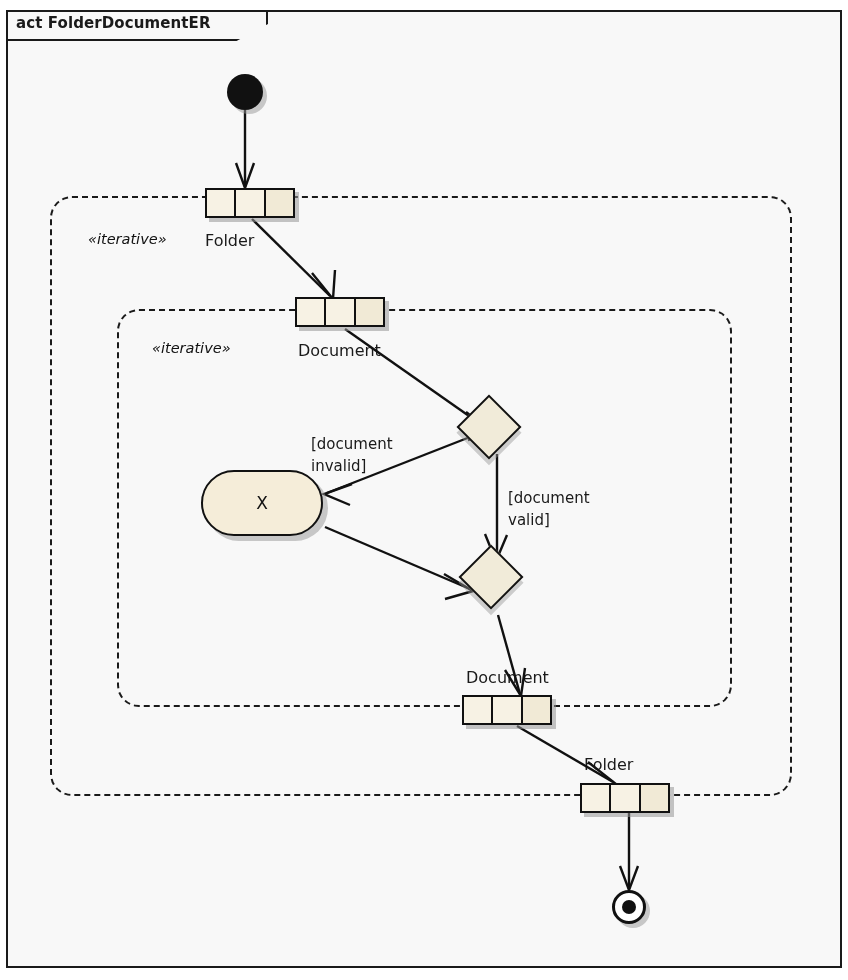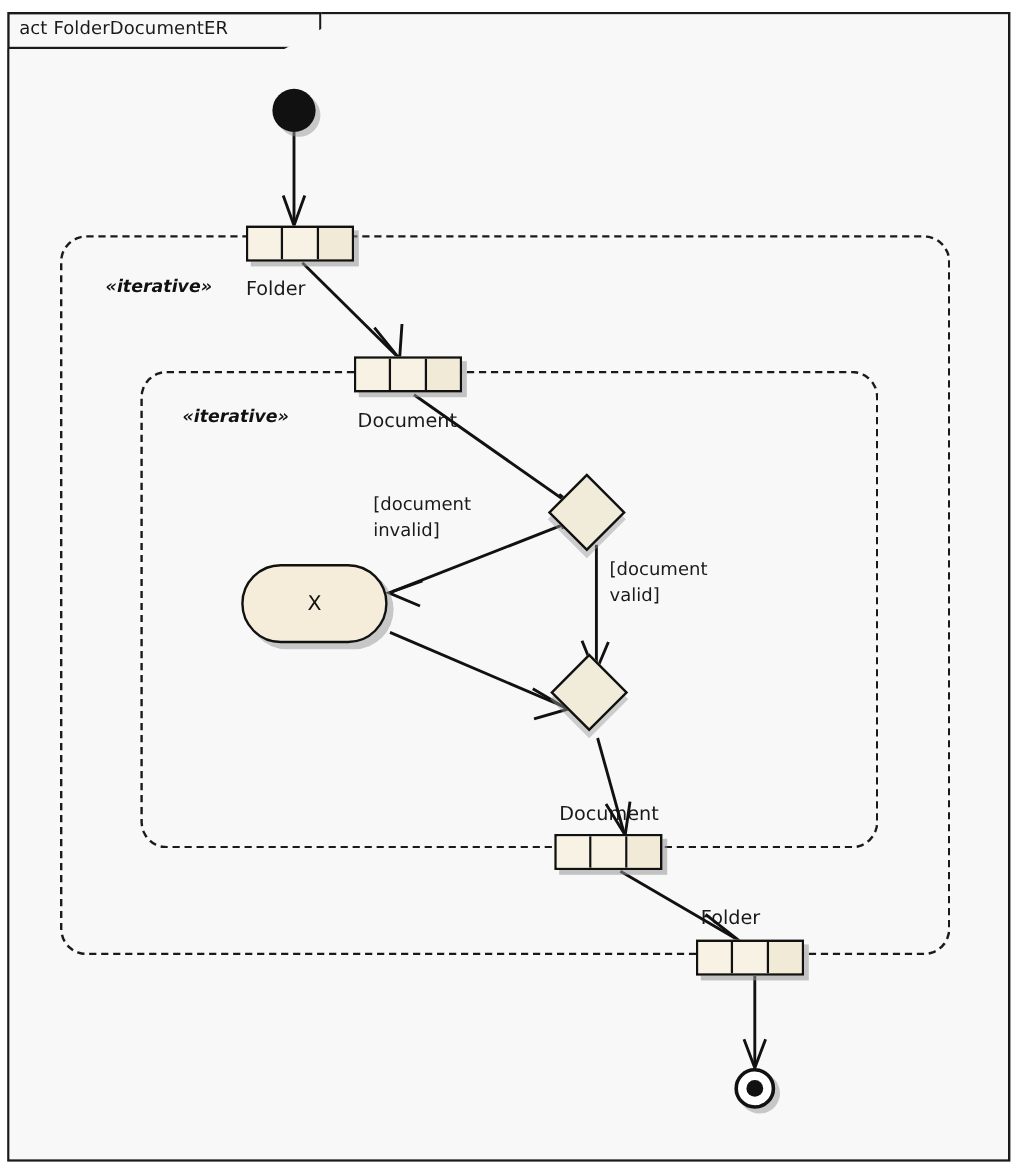--- a/index.html
+++ b/index.html
@@ -42,41 +42,41 @@
     border: 2px solid #1a1a1a;
     box-sizing: border-box;
     clip-path: polygon(0 0, 100% 0, 100% 45%, 88% 100%, 0 100%);
     z-index: 5;
   }
   .title-text {
     position: absolute;
     left: 16px;
     top: 14px;
     font-size: 15px;
-    font-weight: normal;
+    font-weight: bold;
     color: #1a1a1a;
     letter-spacing: 0.1px;
     white-space: nowrap;
     z-index: 6;
   }
   
   .region {
     position: absolute;
     border: 2px dashed #1a1a1a;
     border-radius: 22px;
     box-sizing: border-box;
     background: transparent;
   }
   #region-outer { left: 50px;  top: 196px; width: 742px; height: 600px; }
   #region-inner { left: 117px; top: 309px; width: 615px; height: 398px; }
 
   .region-label {
     position: absolute;
     font-size: 14.5px;
-    font-weight: bold;
+    font-weight: normal;
     font-style: italic;
     color: #111111;
     white-space: nowrap;
   }
   #label-outer { left: 88px;  top: 231px; }
   #label-inner { left: 152px; top: 340px; }
 
   
   .node-label {
     position: absolute;
@@ -90,20 +90,21 @@
   #label-document-bot { left: 466px; top: 668px; }
   #label-folder-bot   { left: 584px; top: 755px; }
 
   
   .guard {
     position: absolute;
     font-size: 15px;
     color: #1a1a1a;
     line-height: 1.45;
     white-space: pre-line;
+    margin-top: 24px;
   }
   #guard-invalid { left: 311px; top: 410px; }
   #guard-valid   { left: 508px; top: 464px; }
 
   
   .triple-node {
     position: absolute;
     display: flex;
     width: 90px;
     height: 30px;

